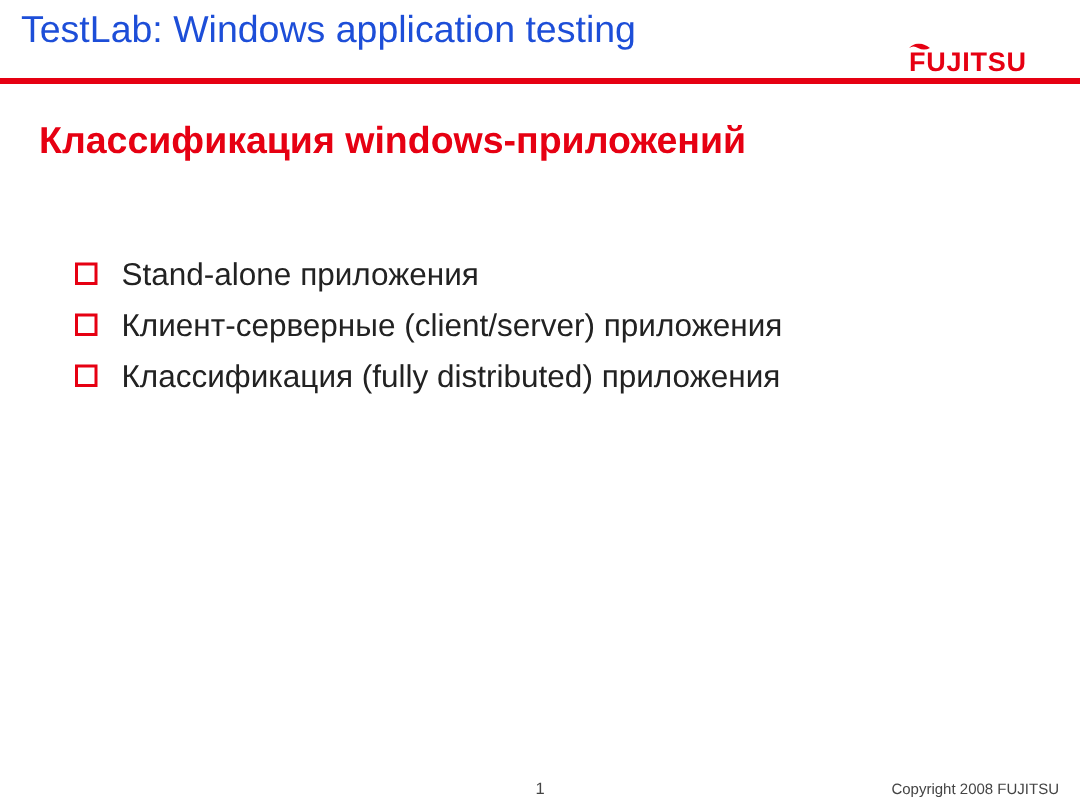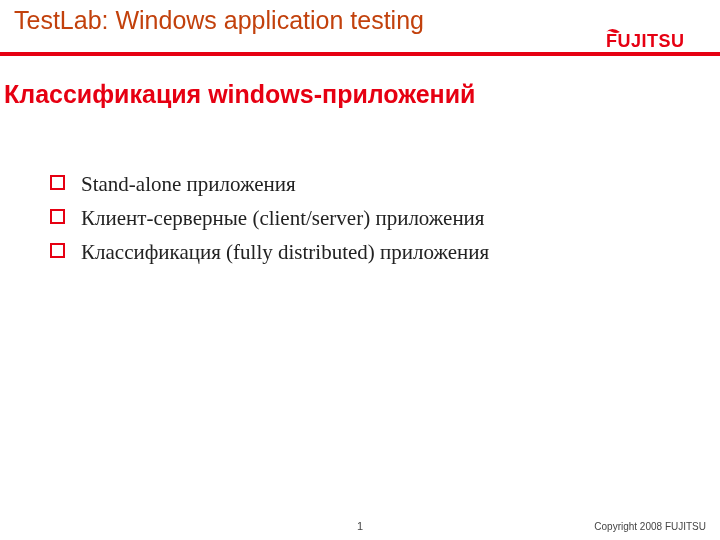--- a/index.html
+++ b/index.html
@@ -12,48 +12,47 @@
     overflow: hidden;
     position: relative;
   }
   .header {
     position: relative;
     height: 46px;
     padding: 6px 14px 0 14px;
   }
   .header-title {
     font-size: 25px;
-    color: #c2410c;
+    color: #1d4ed8;
     font-weight: 400;
   }
   .logo {
     position: absolute;
     right: 14px;
     top: 29px;
   }
   .divider {
     height: 4px;
     background: #e60012;
     width: 100%;
   }
   .slide-title {
     color: #e60012;
     font-size: 25px;
     font-weight: bold;
-    padding: 24px 14px 0 4px;
+    padding: 24px 14px 0 26px;
   }
   .content {
     padding: 60px 40px 0 50px;
   }
   .bullet-row {
     display: flex;
     align-items: flex-start;
     margin-bottom: 4px;
     line-height: 30px;
-    font-family: Liberation Serif, serif;
   }
   .bullet-box {
     flex: 0 0 auto;
     width: 15px;
     height: 15px;
     border: 2px solid #e60012;
     margin-right: 16px;
     margin-top: 6px;
     box-sizing: border-box;
   }

